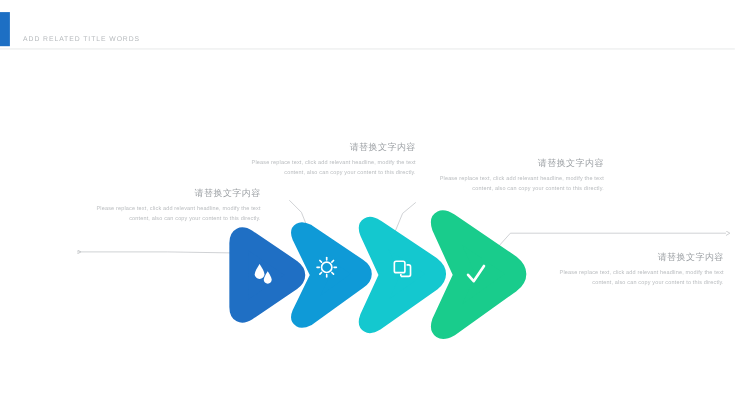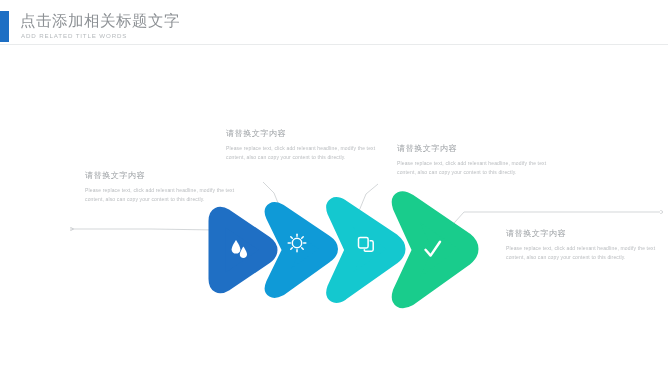--- a/index.html
+++ b/index.html
@@ -92,33 +92,32 @@
     letter-spacing: 0.4px;
     margin-bottom: 5px;
     white-space: nowrap;
   }
   .callout .c-body {
     font-size: 5.0px;
     line-height: 1.85;
     color: #b9bcbf;
     letter-spacing: 0.15px;
   }
-  .align-right { }
+  .align-right { text-align: right; }
 
   #callout-1 { left: 85px;  top: 170px; width: 152px; }
   #callout-2 { left: 226px; top: 128px; width: 152px; }
   #callout-3 { left: 397px; top: 143px; width: 152px; }
   #callout-4 { left: 506px; top: 228px; width: 152px; }
 </style>
 </head>
 <body>
 
 <div id="header">
   <div id="accent-bar"></div>
-  <div id="title-main">点击添加相关标题文字</div>
   <div id="title-sub">ADD RELATED TITLE WORDS</div>
   <div id="header-rule"></div>
 </div>
 
 <div id="stage">
 
   <svg id="connectors" viewBox="0 0 668 376">
     <defs>
       <marker id="arrowL" markerWidth="6" markerHeight="6" refX="5" refY="3" orient="auto" markerUnits="strokeWidth">
         <path d="M5,0 L0,3 L5,6" fill="none" stroke="#b9bcbf" stroke-width="0.9"></path>

